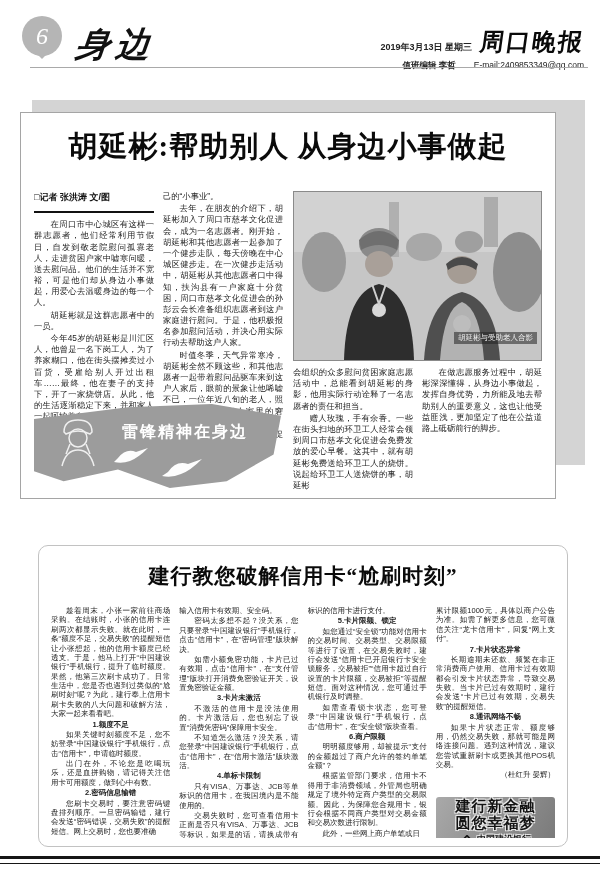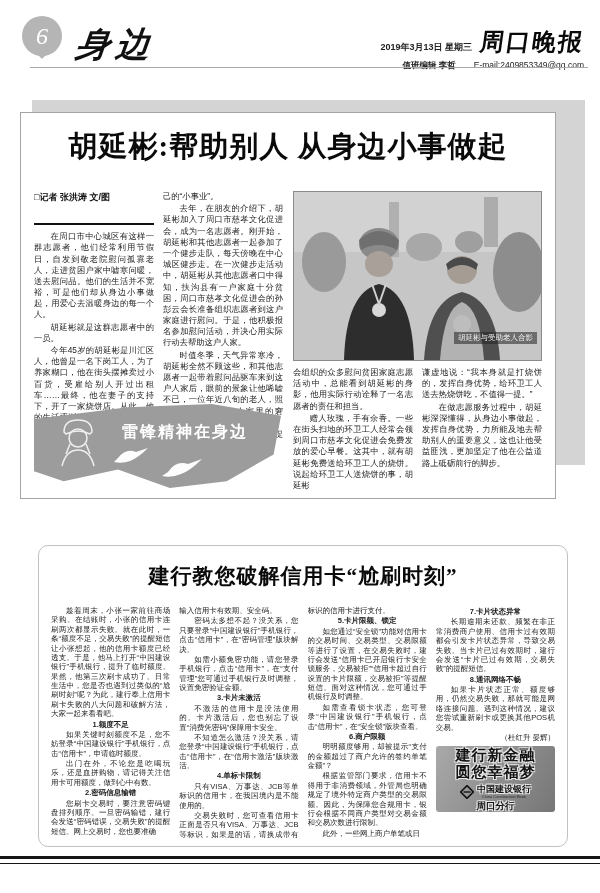--- a/index.html
+++ b/index.html
@@ -27,21 +27,21 @@
 
   
   .main-shadow{position:absolute;left:32px;top:100px;width:553px;height:365px;background:#d4d4d4;}
   .main-box{position:absolute;left:20px;top:112px;width:534px;height:385px;background:#fff;border:1px solid #a5a5a5;}
   .headline{margin:14px 8px 0;text-align:center;font-family:"Liberation Serif","DejaVu Serif",serif;
             font-weight:900;font-size:29px;letter-spacing:1px;color:#0a0a0a;white-space:nowrap;}
   .main-content{position:absolute;left:13px;right:13px;top:78px;bottom:8px;display:flex;gap:10px;}
   .half{width:calc(50% - 5px);display:flex;flex-direction:column;position:relative;overflow:hidden;}
   .text-cols{display:flex;gap:9px;flex:1;overflow:hidden;}
   .col{flex:1;overflow:hidden;font-size:8.3px;line-height:1.35;text-align:justify;color:#1c1c1c;}
-  .byline{font-size:9px;font-weight:bold;color:#111;border-bottom:2px solid #111;padding-bottom:20px;margin-bottom:6px;}
+  .byline{font-size:9px;font-weight:bold;color:#111;border-bottom:2px solid #111;padding-bottom:8px;margin-bottom:6px;}
   .para{margin:0 0 1px;text-indent:2em;}
   .para.cont{text-indent:0;}
   .para.sub-head{text-align:center;font-weight:bold;text-indent:0;margin:1px 0;}
   .para.a-right{text-align:right;text-indent:0;}
 
   
   .banner{position:absolute;left:0;right:2px;bottom:2px;height:84px;z-index:3;}
   .banner-flag{position:absolute;inset:0;background:#9c9c9c;
       clip-path:polygon(0% 18%,38% 4%,72% 0%,100% 14%,97% 60%,78% 92%,55% 100%,34% 78%,12% 92%,0% 80%);}
   .banner-text{position:absolute;left:88px;top:18px;color:#fff;font-weight:bold;font-size:16px;letter-spacing:2px;z-index:4;font-family:Liberation Mono, monospace;}
@@ -57,21 +57,21 @@
 
   
   .bank-box{position:absolute;left:38px;top:545px;width:528px;height:300px;background:#fff;
             border:1.5px solid #c2c2c2;border-radius:10px;}
   .bank-title{margin-top:16px;text-align:center;font-family:"Liberation Serif","DejaVu Serif",serif;
               font-weight:900;font-size:21px;color:#0a0a0a;letter-spacing:1px;}
   .bank-cols{position:absolute;left:12px;right:12px;top:60px;bottom:8px;display:flex;gap:9px;overflow:hidden;justify-content:center;}
   .bcol{flex:1;overflow:hidden;font-size:7.5px;line-height:1.25;text-align:justify;color:#1c1c1c;}
 
   
-  .ad{margin-top:4px;height:66px;background:linear-gradient(120deg,#a9a9a9,#767676);
+  .ad{margin-top:17px;height:66px;background:linear-gradient(120deg,#a9a9a9,#767676);
       display:flex;flex-direction:column;align-items:center;justify-content:center;border-radius:3px;}
   .outline-txt{color:#141414;text-shadow:-1px -1px 0 #e9e9e9,1px -1px 0 #e9e9e9,-1px 1px 0 #e9e9e9,1px 1px 0 #e9e9e9;}
   .ad-line{font-family:"Liberation Serif","DejaVu Serif",serif;font-weight:900;font-size:15px;line-height:1.15;letter-spacing:1px;}
   .ad-bank-row{display:flex;align-items:center;gap:3px;margin-top:3px;}
   .ad-bank-stack{display:flex;flex-direction:column;align-items:center;line-height:1;}
   .ad-bank-cn{font-weight:900;font-size:9px;}
   .ad-bank-en{font-size:4px;color:#2a2a2a;margin-top:1px;}
   .ad-branch{font-weight:900;font-size:9.5px;margin-top:1px;}
 
   
@@ -172,21 +172,20 @@
             </g>
           </svg>
           <span class="photo-caption">胡延彬与受助老人合影</span>
         </div>
         <div class="photo-cols">
           <div class="col">
               <p class="para cont">会组织的众多慰问贫困家庭志愿活动中，总能看到胡延彬的身影，他用实际行动诠释了一名志愿者的责任和担当。</p>
               <p class="para">赠人玫瑰，手有余香。一些在街头扫地的环卫工人经常会领到周口市慈孝文化促进会免费发放的爱心早餐。这其中，就有胡延彬免费送给环卫工人的烧饼。说起给环卫工人送烧饼的事，胡延彬</p>
             </div>
           <div class="col">
-              <p class="para cont">谦虚地说：“我本身就是打烧饼的，发挥自身优势，给环卫工人送去热烧饼吃，不值得一提。”</p>
               <p class="para">在做志愿服务过程中，胡延彬深深懂得，从身边小事做起，发挥自身优势，力所能及地去帮助别人的重要意义，这也让他受益匪浅，更加坚定了他在公益道路上砥砺前行的脚步。</p>
             </div>
         </div>
       </div>
 
     </div>
   </div>
 
   <div class="bank-box">
     <div class="bank-title">建行教您破解信用卡“尬刷时刻”</div>
@@ -195,40 +194,41 @@
           <p class="para">趁着周末，小张一家前往商场采购。在结账时，小张的信用卡连刷两次都显示失败。就在此时，一条“额度不足，交易失败”的提醒短信让小张想起，他的信用卡额度已经透支。于是，他马上打开“中国建设银行”手机银行，提升了临时额度。果然，他第三次刷卡成功了。日常生活中，您是否也遇到过类似的“尬刷时刻”呢？为此，建行奉上信用卡刷卡失败的八大问题和破解方法，大家一起来看看吧。</p>
           <p class="para sub-head">1.额度不足</p>
           <p class="para">如果关键时刻额度不足，您不妨登录“中国建设银行”手机银行，点击“信用卡”，申请临时额度。</p>
           <p class="para">出门在外，不论您是吃喝玩乐，还是血拼购物，请记得关注信用卡可用额度，做到心中有数。</p>
           <p class="para sub-head">2.密码信息输错</p>
           <p class="para">您刷卡交易时，要注意密码键盘排列顺序。一旦密码输错，建行会发送“密码错误，交易失败”的提醒短信。网上交易时，您也要准确</p>
         </div>
       <div class="bcol">
           <p class="para cont">输入信用卡有效期、安全码。</p>
           <p class="para">密码太多想不起？没关系，您只要登录“中国建设银行”手机银行，点击“信用卡”，在“密码管理”版块解决。</p>
-          <p class="para">如需小额免密功能，请您登录手机银行，点击“信用卡”，在“支付管理”您可通过手机银行及时调整，设置免密验证金额。</p>
+          <p class="para">如需小额免密功能，卡片已过有效期，点击“信用卡”，在“支付管理”版块打开消费免密验证开关，设置免密验证金额。</p>
           <p class="para sub-head">3.卡片未激活</p>
           <p class="para">不激活的信用卡是没法使用的。卡片激活后，您也别忘了设置“消费凭密码”保障用卡安全。</p>
           <p class="para">不知道怎么激活？没关系，请您登录“中国建设银行”手机银行，点击“信用卡”，在“信用卡激活”版块激活。</p>
           <p class="para sub-head">4.单标卡限制</p>
           <p class="para">只有VISA、万事达、JCB等单标识的信用卡，在我国境内是不能使用的。</p>
           <p class="para">交易失败时，您可查看信用卡正面是否只有VISA、万事达、JCB等标识，如果是的话，请换成带有银联</p>
         </div>
       <div class="bcol">
           <p class="para cont">标识的信用卡进行支付。</p>
           <p class="para sub-head">5.卡片限额、锁定</p>
           <p class="para">如您通过“安全锁”功能对信用卡的交易时间、交易类型、交易限额等进行了设置，在交易失败时，建行会发送“信用卡已开启银行卡安全锁服务，交易被拒”“信用卡超过自行设置的卡片限额，交易被拒”等提醒短信。面对这种情况，您可通过手机银行及时调整。</p>
           <p class="para">如需查看锁卡状态，您可登录“中国建设银行”手机银行，点击“信用卡”，在“安全锁”版块查看。</p>
           <p class="para sub-head">6.商户限额</p>
           <p class="para">明明额度够用，却被提示“支付的金额超过了商户允许的签约单笔金额”？</p>
           <p class="para">根据监管部门要求，信用卡不得用于非消费领域，外管局也明确规定了境外特定商户类型的交易限额。因此，为保障您合规用卡，银行会根据不同商户类型对交易金额和交易次数进行限制。</p>
           <p class="para">此外，一些网上商户单笔或日</p>
         </div>
       <div class="bcol">
         <div>
+            <p class="para cont">累计限额1000元，具体以商户公告为准。如需了解更多信息，您可微信关注“龙卡信用卡”，回复“网上支付”。</p>
             <p class="para sub-head">7.卡片状态异常</p>
             <p class="para">长期逾期未还款、频繁在非正常消费商户使用、信用卡过有效期都会引发卡片状态异常，导致交易失败。当卡片已过有效期时，建行会发送“卡片已过有效期，交易失败”的提醒短信。</p>
             <p class="para sub-head">8.通讯网络不畅</p>
             <p class="para">如果卡片状态正常、额度够用，仍然交易失败，那就可能是网络连接问题。遇到这种情况，建议您尝试重新刷卡或更换其他POS机交易。</p>
             <p class="para a-right">（杜红升 晏辉）</p>
           </div>
         <div class="ad">
           <div class="ad-line outline-txt">建行新金融</div>
           <div class="ad-line outline-txt">圆您幸福梦</div>
           <div class="ad-bank-row">

